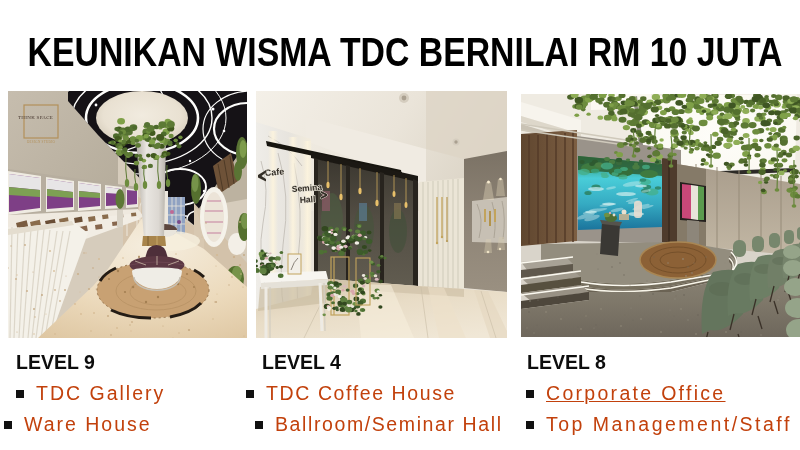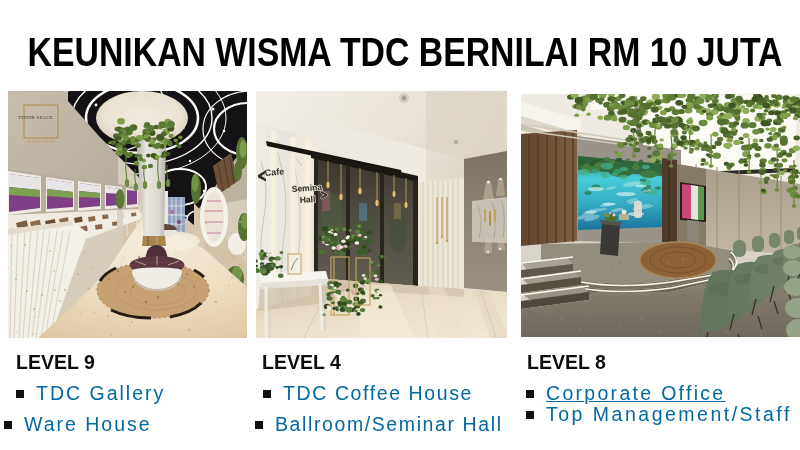--- a/index.html
+++ b/index.html
@@ -2,21 +2,21 @@
 <html><head>
 <meta charset="utf-8">
 <style>
 html,body{margin:0;padding:0;width:800px;height:450px;background:#fff;overflow:hidden;
 font-family:"Liberation Sans",sans-serif;}
 #title{position:absolute;left:-95px;top:30px;width:1000px;text-align:center;
 font-size:40px;font-weight:bold;color:#000;white-space:nowrap;
 transform:scaleX(0.845);transform-origin:500px 0;}
 .photo{position:absolute;overflow:hidden;}
 .lvl{position:absolute;font-size:19.5px;font-weight:bold;color:#0d0d0d;line-height:20px;}
-.item{position:absolute;font-size:19.5px;color:#0369a1;line-height:20px;white-space:nowrap;letter-spacing:2px;}
+.item{position:absolute;font-size:19.5px;color:#c2410c;line-height:20px;white-space:nowrap;letter-spacing:2px;}
 .blt{display:inline-block;width:8px;height:8px;background:#111;margin-right:12px;vertical-align:2px;}
 </style>
 </head>
 <body>
 
 <div id="title">KEUNIKAN WISMA TDC BERNILAI RM 10 JUTA</div>
 
 <div class="photo" id="p1" style="left:8px;top:91px;width:239px;height:247px;background:#ded5c6;">
 <svg width="239" height="247" viewBox="0 0 239 247" xmlns="http://www.w3.org/2000/svg">
 <defs>
@@ -1827,21 +1827,21 @@
 </div>
 
 <div class="lvl" style="left:16px;top:352px;">LEVEL 9</div>
 
 <div class="item" style="left:16px;top:383px;"><span class="blt"></span>TDC Gallery</div>
 
 <div class="item" style="left:4px;top:414px;"><span class="blt"></span>Ware House</div>
 
 <div class="lvl" style="left:262px;top:352px;">LEVEL 4</div>
 
-<div class="item" style="left:263px;top:383px;letter-spacing:1.6px;"><span class="blt"></span>TDC Coffee House</div>
+<div class="item" style="left:246px;top:383px;letter-spacing:1.6px;"><span class="blt"></span>TDC Coffee House</div>
 
 <div class="item" style="left:255px;top:414px;letter-spacing:1.6px;"><span class="blt"></span>Ballroom/Seminar Hall</div>
 
 <div class="lvl" style="left:527px;top:352px;">LEVEL 8</div>
 
 <div class="item" style="left:526px;top:383px;letter-spacing:2.3px;text-decoration:underline;"><span class="blt"></span>Corporate Office</div>
 
-<div class="item" style="left:526px;top:404px;letter-spacing:2.5px;"><span class="blt"></span>Top Management/Staff</div>
+<div class="item" style="left:526px;top:414px;letter-spacing:2.5px;"><span class="blt"></span>Top Management/Staff</div>
 
 </body></html>

